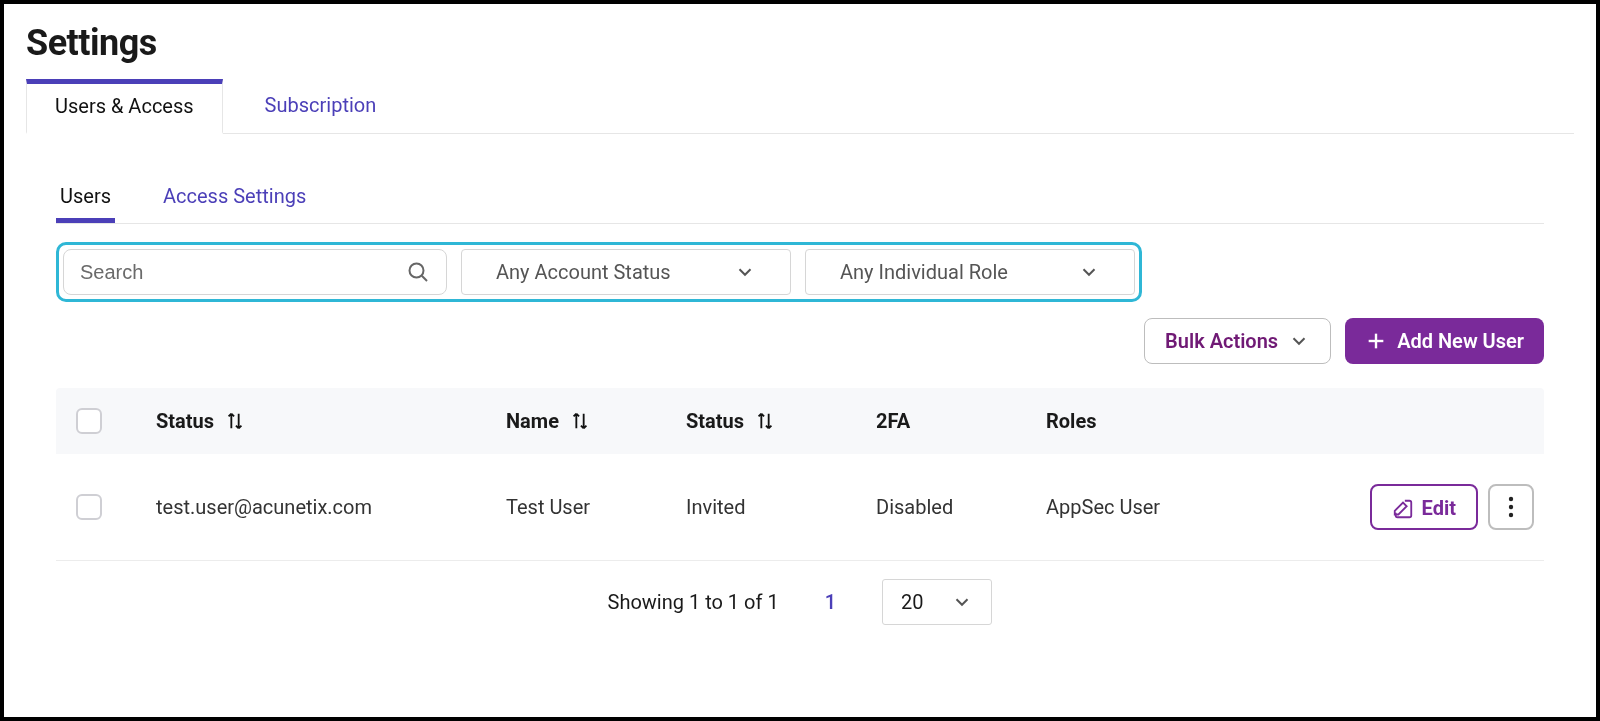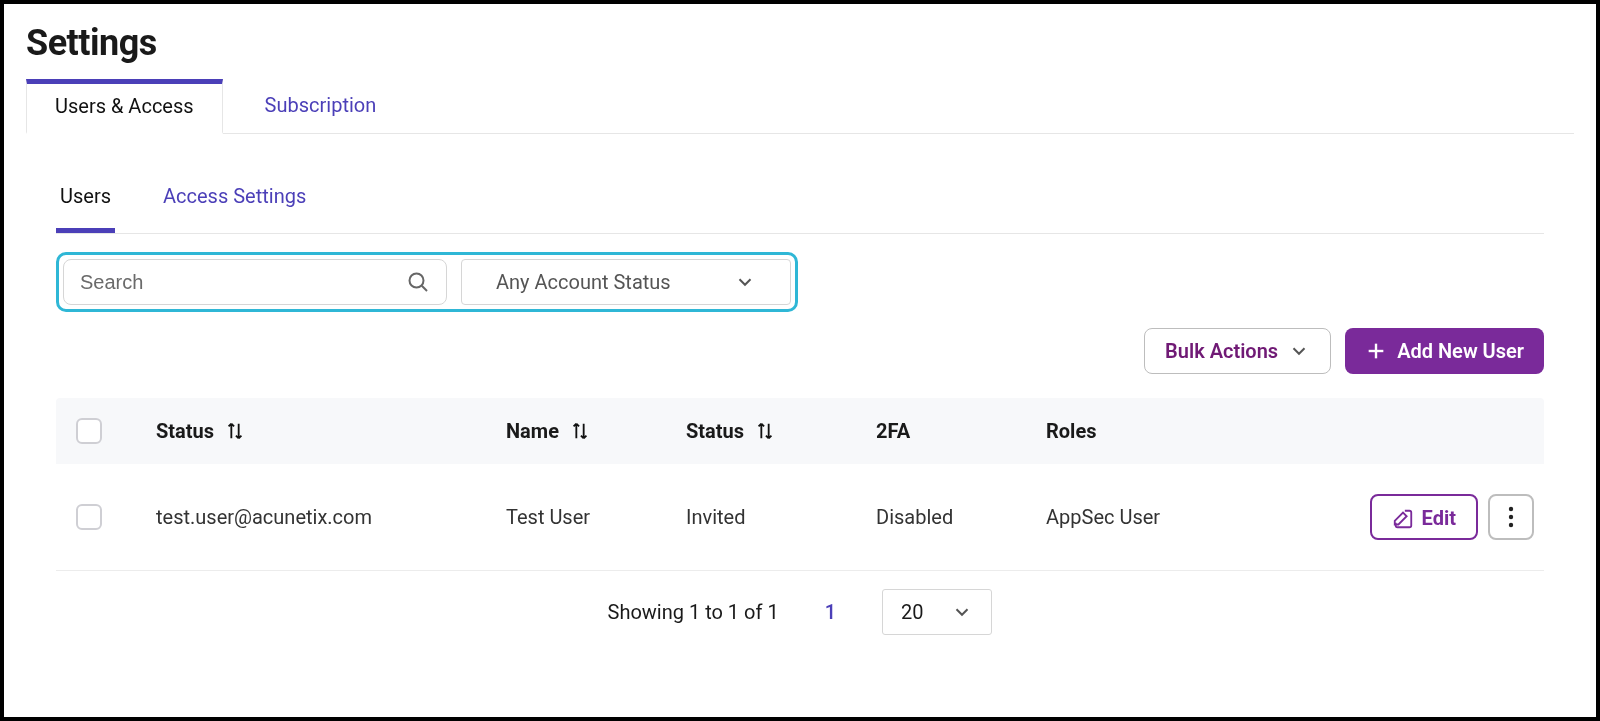--- a/index.html
+++ b/index.html
@@ -56,21 +56,21 @@
 }
 .sub-tab {
   font-size: 20px;
   padding: 0 4px 14px 4px;
   cursor: pointer;
   color: #4b3fb8;
 }
 .sub-tab.active {
   color: #111;
   border-bottom: 5px solid #4b3fb8;
-  padding-bottom: 20px;
+  padding-bottom: 10px;
 }
 
 
 .filter-row {
   display: flex;
   gap: 14px;
   margin-top: 18px;
   border: 3px solid #2fb7d6;
   border-radius: 10px;
   padding: 4px;
@@ -249,20 +249,28 @@
       <input type="text" placeholder="Search" style="">
       <span>
         <svg class="search-icon" viewBox="0 0 24 24" fill="none" stroke="#666" stroke-width="2">
           <circle cx="10.5" cy="10.5" r="7"></circle>
           <line x1="21" y1="21" x2="15.8" y2="15.8"></line>
         </svg>
       </span>
     </div>
     <div class="dd">
       <span>Any Account Status</span>
+      <span>
+        <svg class="chev" viewBox="0 0 24 24" fill="none" stroke="#555" stroke-width="2.2">
+            <polyline points="6 9 12 15 18 9"></polyline>
+          </svg>
+      </span>
+    </div>
+    <div class="dd">
+      <span>Any Individual Role</span>
       <span>
         <svg class="chev" viewBox="0 0 24 24" fill="none" stroke="#555" stroke-width="2.2">
             <polyline points="6 9 12 15 18 9"></polyline>
           </svg>
       </span>
     </div>
   </div>
 
   <div class="actions-row">
     <div class="btn btn-outline">

